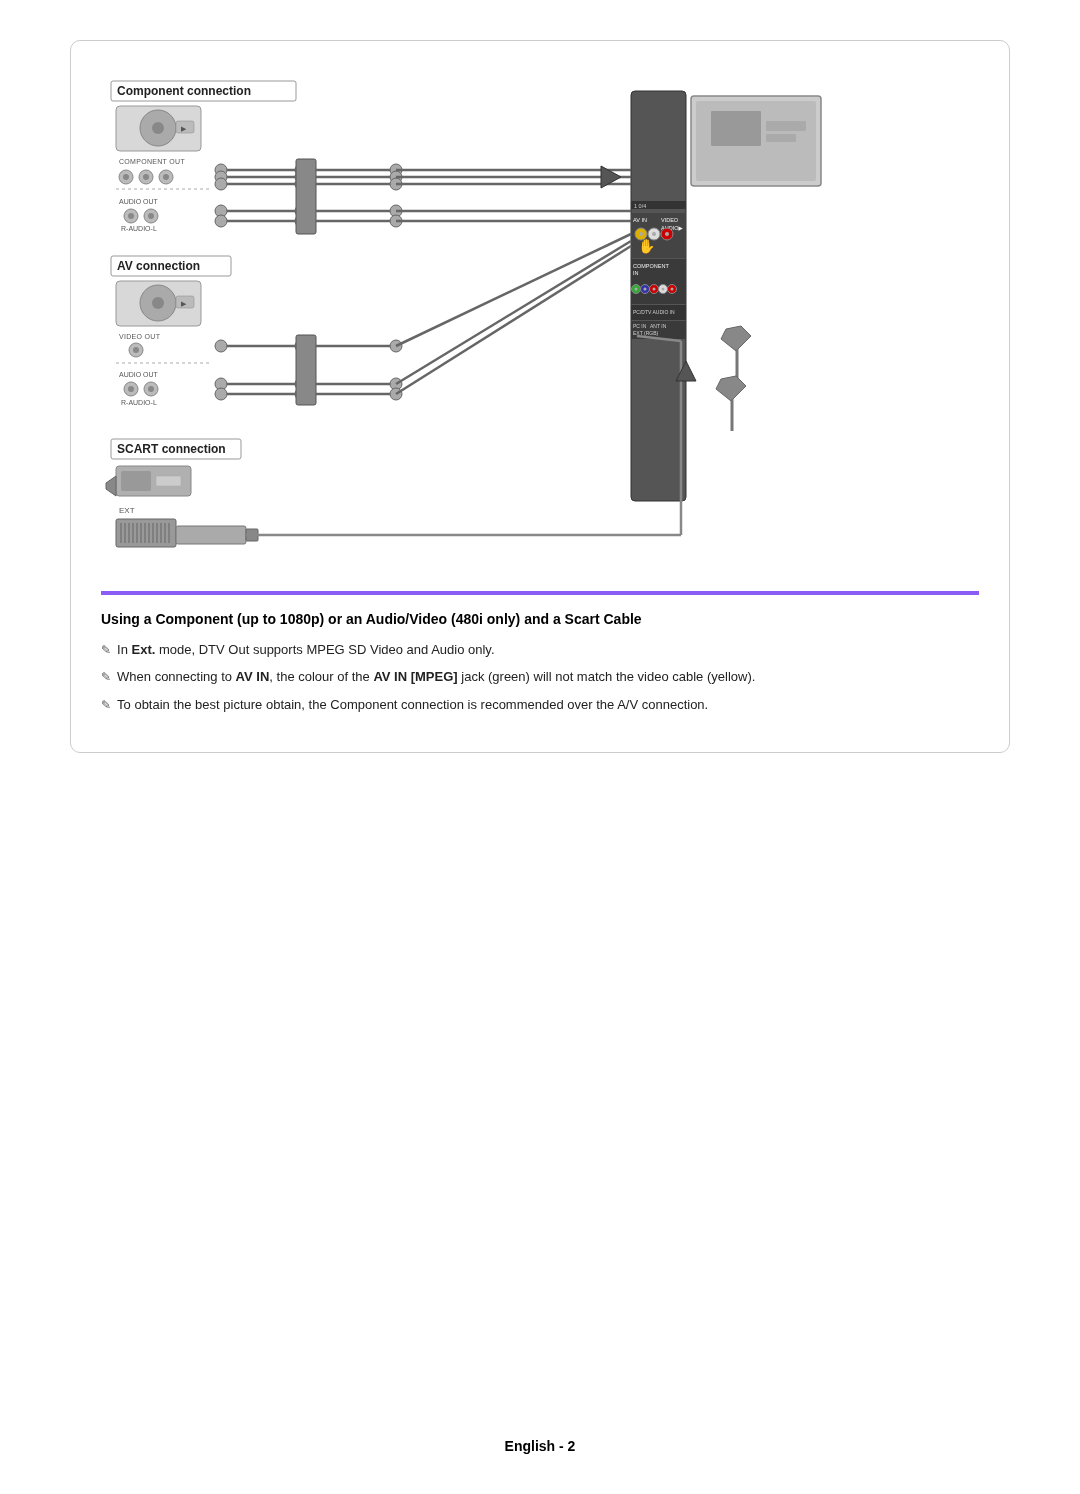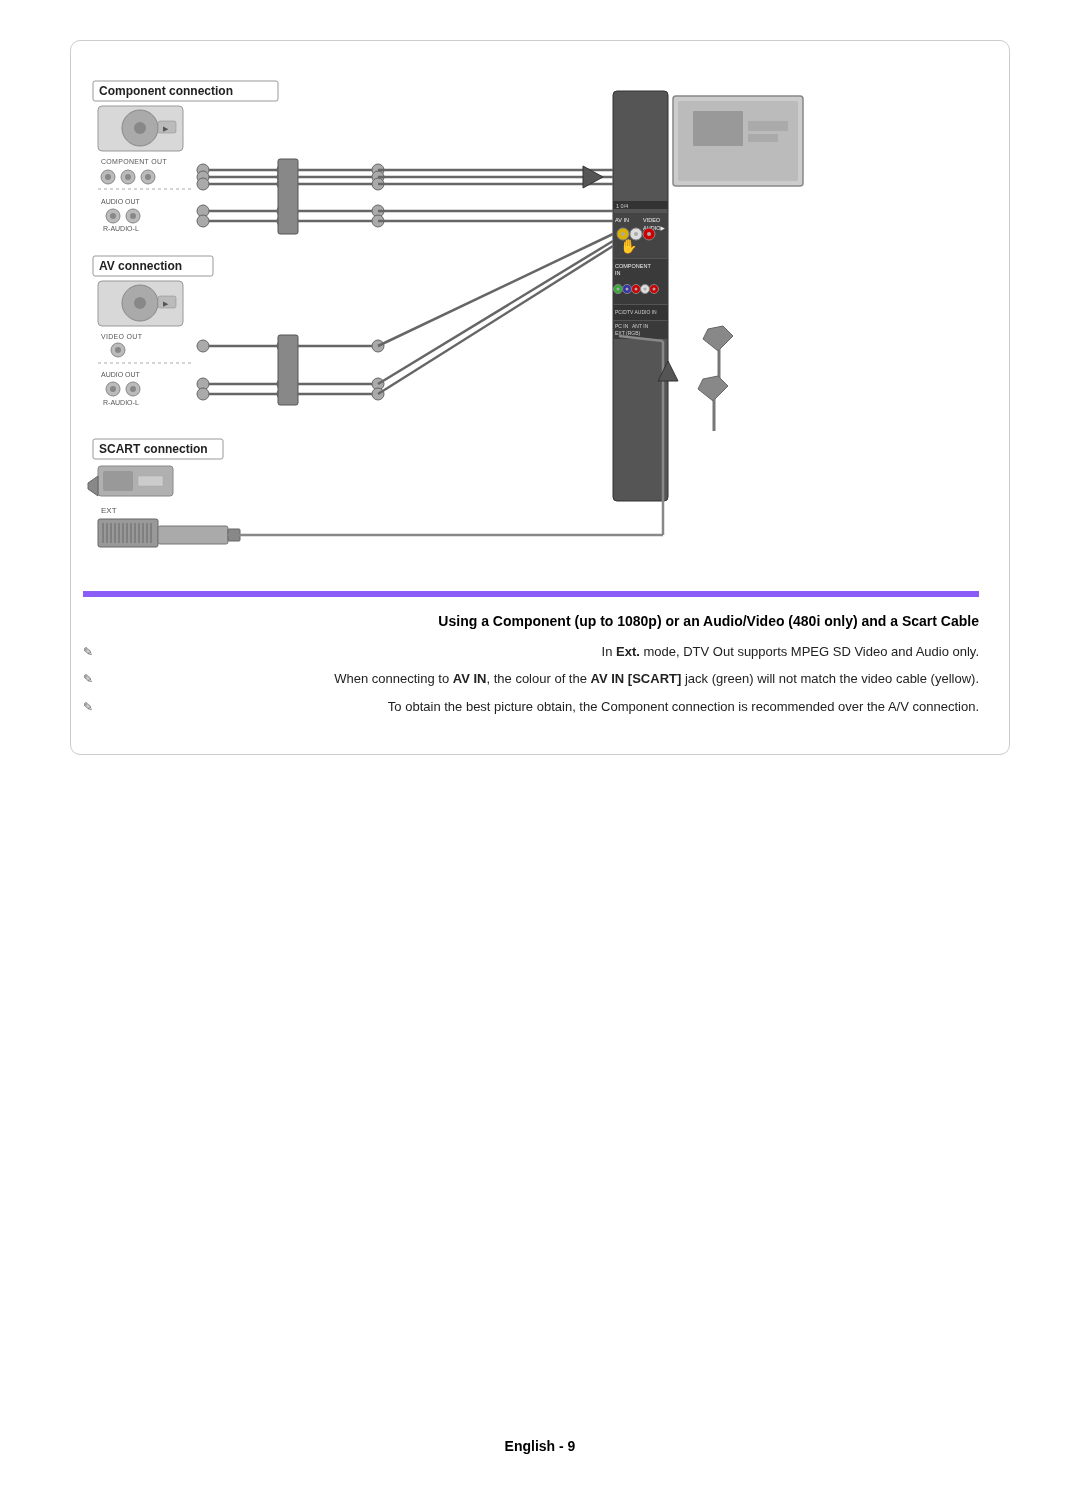--- a/index.html
+++ b/index.html
@@ -18,28 +18,27 @@
       background: #fff;
       padding: 40px 60px;
       display: flex;
       flex-direction: column;
       align-items: center;
     }
     .main-box {
       border: 1px solid #ccc;
       border-radius: 10px;
       width: 940px;
-      padding: 30px 30px 30px 12px;
+      padding: 30px 30px 30px 30px;
       margin-bottom: 30px;
     }
     
     .notes-section {
       padding-top: 15px;
-      border-top: 6px solid #8b5cf6;
-      text-align: right;
+      border-top: 4px solid #8b5cf6;
     }
     .note-heading {
       font-size: 14px;
       font-weight: bold;
       margin-bottom: 10px;
       line-height: 1.4;
     }
     .note-item {
       display: flex;
       gap: 6px;
@@ -302,28 +301,28 @@
       <div class="note-item">
         <span class="note-icon">✎</span>
         <span class="note-text">
           In <strong>Ext.</strong> mode, DTV Out supports MPEG SD Video and Audio only.
         </span>
       </div>
 
       <div class="note-item">
         <span class="note-icon">✎</span>
         <span class="note-text">
-          When connecting to <strong>AV IN</strong>, the colour of the <strong>AV IN [SCART]</strong> jack (green) will not match the video cable (yellow).
+          When connecting to <strong>AV IN</strong>, the colour of the <strong>AV IN [MPEG]</strong> jack (green) will not match the video cable (yellow).
         </span>
       </div>
 
       <div class="note-item">
         <span class="note-icon">✎</span>
         <span class="note-text">To obtain the best picture obtain, the Component connection is recommended over the A/V connection.</span>
       </div>
     </div>
 
   </div>
 
   <div class="footer">
-    <strong>English - 9</strong>
+    <strong>English - 2</strong>
   </div>
 </div>
 
 </body></html>

